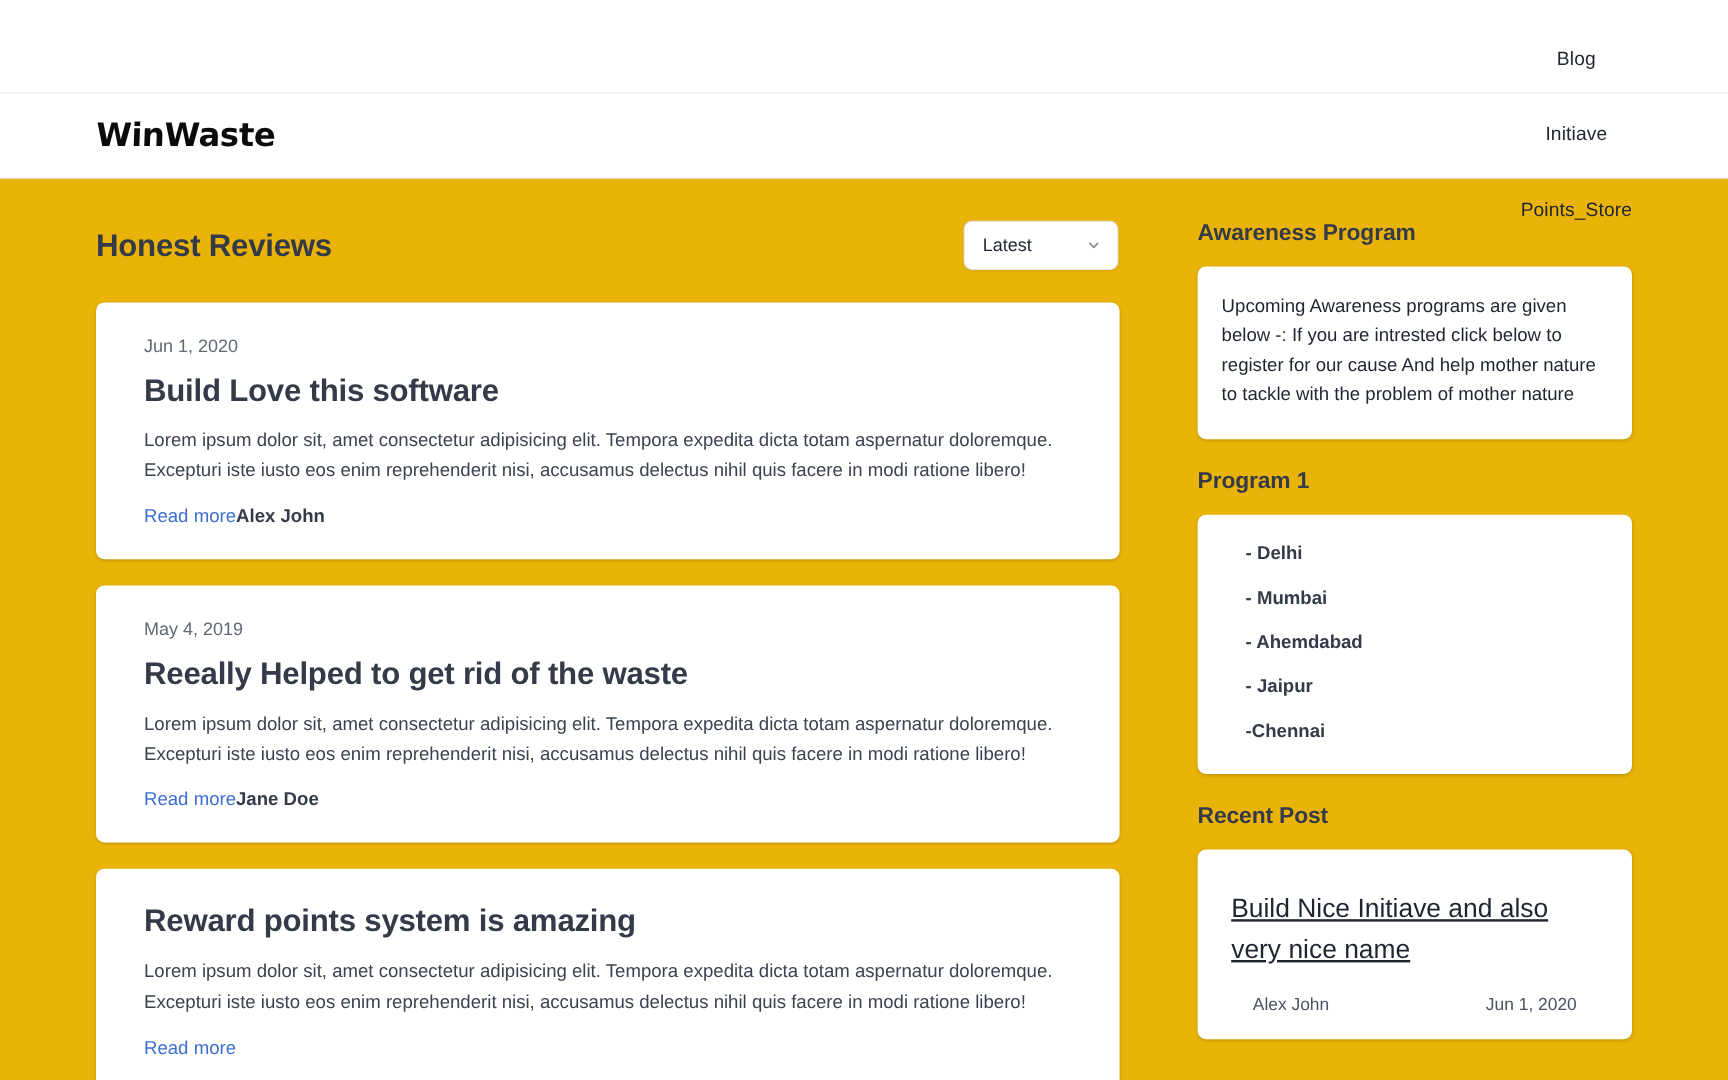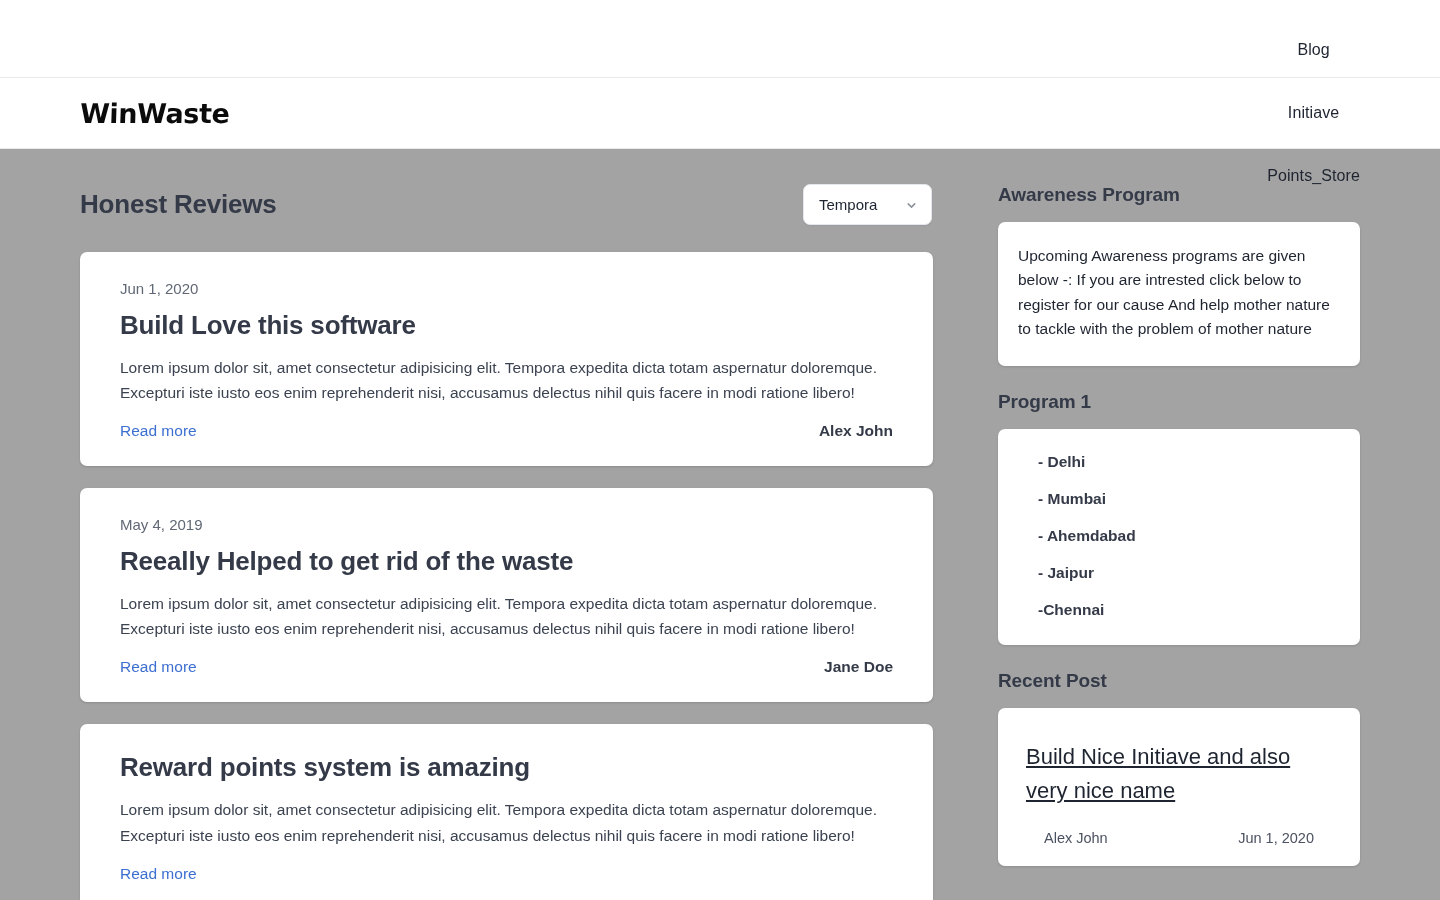--- a/index.html
+++ b/index.html
@@ -57,21 +57,21 @@
   .nav-link {
     font-size: 16px;
     color: #1e2430;
     text-decoration: none;
     letter-spacing: 0.1px;
     white-space: nowrap;
   }
 
   
   .page {
-    background: #a3a3a3;
+    background: #eab308;
     height: calc(900px - 77px - 72px);
     width: 100%;
     overflow: hidden;
     display: flex;
     gap: 65px;
     padding: 35px 80px 0 80px;
   }
 
   .content-col {
     width: 853px;
@@ -151,21 +151,20 @@
   .review-body {
     font-size: 15.5px;
     line-height: 1.62;
     color: #3b4250;
     margin-bottom: 17px;
   }
 
   .review-foot {
     display: flex;
     align-items: center;
-    justify-content: space-between;
   }
 
   .read-more {
     font-size: 15.5px;
     color: #3d6fd0;
     text-decoration: none;
   }
 
   .author {
     font-size: 15.5px;
@@ -248,21 +247,21 @@
 </header>
 
 <div class="page">
 
   <main class="content-col">
 
     <div class="content-head">
       <h1 class="page-title">Honest Reviews</h1>
 
       <div class="sort-select">
-        <span class="label">Tempora</span>
+        <span class="label">Latest</span>
         <span class="chev">
           <svg viewBox="0 0 16 16" fill="none" stroke="currentColor" stroke-width="1.8" stroke-linecap="round" stroke-linejoin="round" width="13" height="13">
             <path d="M4 6 L8 10 L12 6"></path>
           </svg>
         </span>
       </div>
     </div>
 
     <article class="review-card">
       <div class="review-date">Jun 1, 2020</div>

